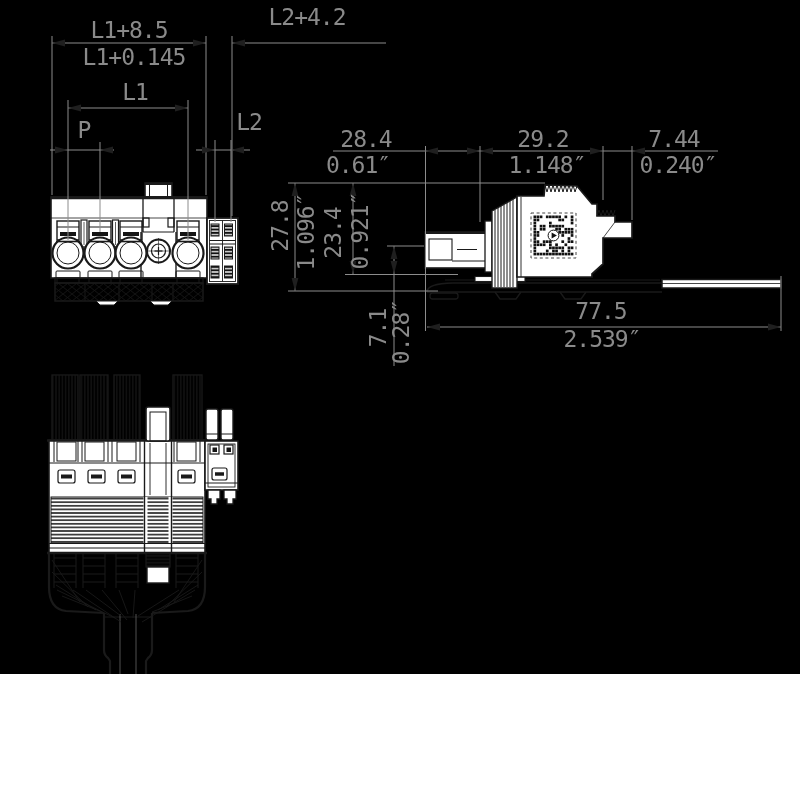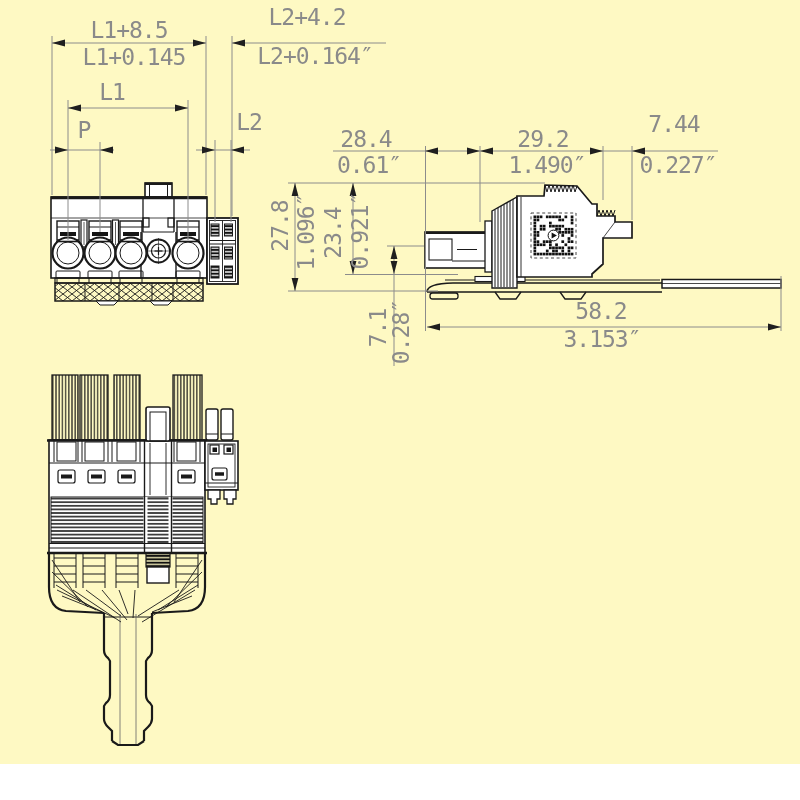--- a/index.html
+++ b/index.html
@@ -1,16 +1,16 @@
 <!DOCTYPE html>
 <html><head>
 <meta charset="utf-8">
 <style>
   html,body{margin:0;padding:0;background:#ffffff;}
-  .canvas{position:relative;width:800px;height:764px;background:#fef9c3;overflow:hidden;
+  .canvas{position:relative;width:800px;height:674px;background:#000000;overflow:hidden;
           font-family:"DejaVu Sans Mono", monospace;}
   svg{position:absolute;left:0;top:0;}
   .dim{position:absolute;transform:translate(-50%,-50%);color:#8a8a8a;font-size:23px;
        white-space:nowrap;letter-spacing:-1px;line-height:1;}
   .dim.rot{transform:translate(-50%,-50%) rotate(-90deg);}
 </style>
 </head>
 <body>
 
 <div class="canvas">
@@ -485,33 +485,32 @@
         <line x1="198" y1="585" x2="158" y2="610"></line>
             <line x1="192" y1="596" x2="152" y2="612"></line>
       </g>
     </g>
   </g>
 </svg>
 
 <div class="dim" style="left:129px;top:30px">L1+8.5</div>
 <div class="dim" style="left:134px;top:57px">L1+0.145</div>
 <div class="dim" style="left:307px;top:17px">L2+4.2</div>
-<div class="dim" style="left:315px;top:56px">L2+0.164″</div>
-<div class="dim" style="left:112px;top:92px">L1</div>
+<div class="dim" style="left:135px;top:92px">L1</div>
 <div class="dim" style="left:84px;top:130px">P</div>
 <div class="dim" style="left:249px;top:122px">L2</div>
 
 <div class="dim" style="left:366px;top:139px">28.4</div>
-<div class="dim" style="left:369px;top:165px">0.61″</div>
+<div class="dim" style="left:358px;top:165px">0.61″</div>
 <div class="dim" style="left:543px;top:139px">29.2</div>
-<div class="dim" style="left:547px;top:165px">1.490″</div>
-<div class="dim" style="left:674px;top:124px">7.44</div>
-<div class="dim" style="left:678px;top:165px">0.227″</div>
+<div class="dim" style="left:547px;top:165px">1.148″</div>
+<div class="dim" style="left:674px;top:139px">7.44</div>
+<div class="dim" style="left:678px;top:165px">0.240″</div>
 <div class="dim rot" style="left:280px;top:226px">27.8</div>
 <div class="dim rot" style="left:306px;top:232px">1.096″</div>
 <div class="dim rot" style="left:333px;top:233px">23.4</div>
 <div class="dim rot" style="left:360px;top:231px">0.921″</div>
 <div class="dim rot" style="left:378px;top:328px">7.1</div>
 <div class="dim rot" style="left:401px;top:332px">0.28″</div>
-<div class="dim" style="left:601px;top:311px">58.2</div>
-<div class="dim" style="left:602px;top:339px">3.153″</div>
+<div class="dim" style="left:601px;top:311px">77.5</div>
+<div class="dim" style="left:602px;top:339px">2.539″</div>
 
 </div>
 
 </body></html>

